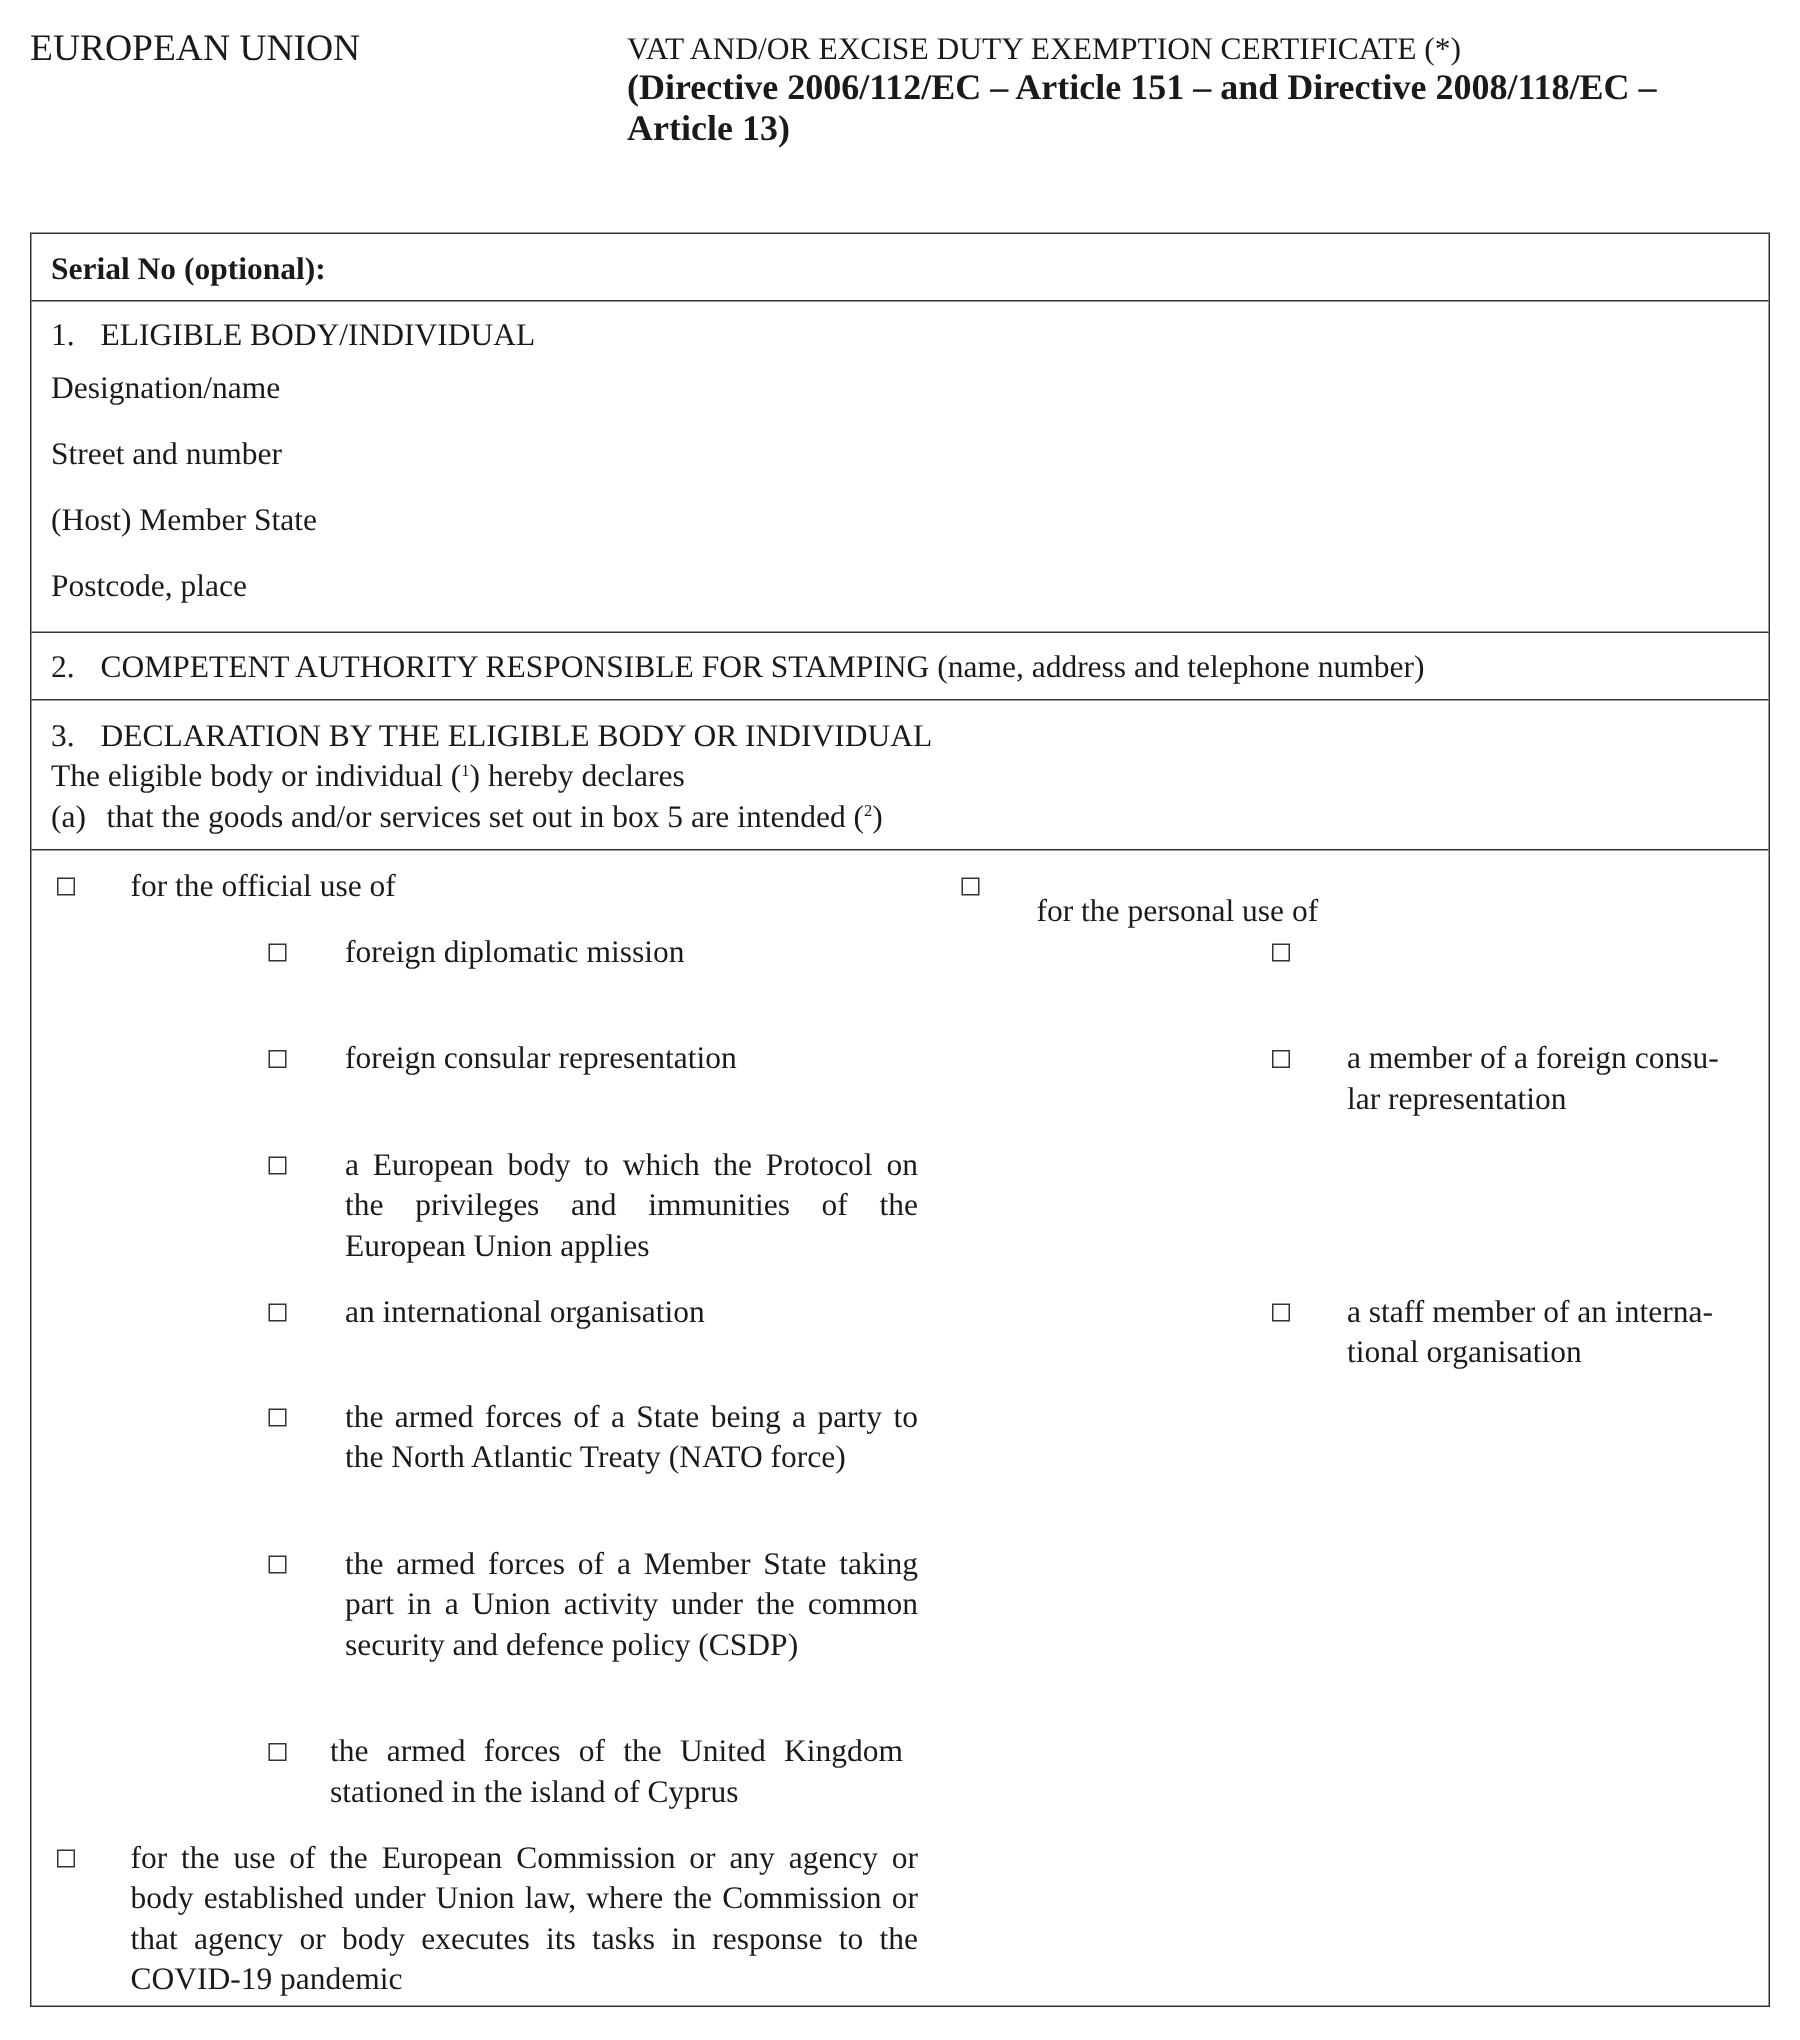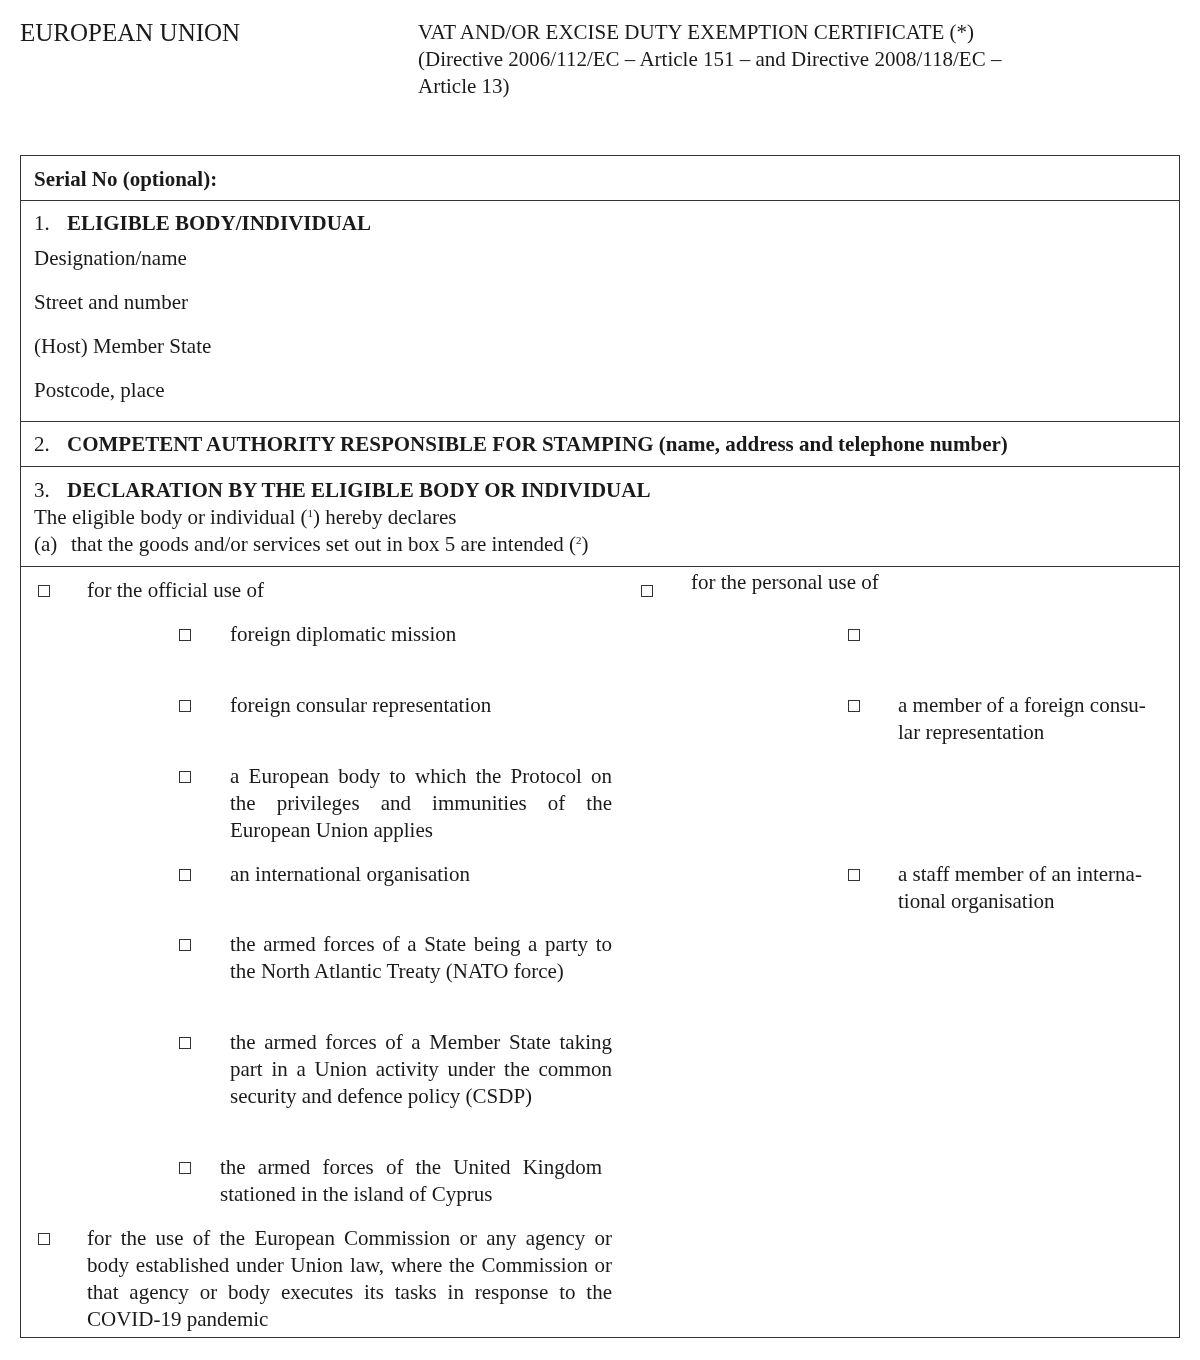--- a/index.html
+++ b/index.html
@@ -4,32 +4,32 @@
 <style>
   html, body { margin: 0; padding: 0; background: #ffffff; }
   body {
     width: 1200px; height: 1360px; position: relative; overflow: hidden;
     font-family: "Liberation Serif", "DejaVu Serif", serif;
     color: #1a1a1a; font-size: 21px; line-height: 27px;
   }
   .hdr-left { position: absolute; left: 20px; top: 19px; font-size: 25px; }
   .hdr-right { position: absolute; right: 22px; top: 19px; text-align: left; width: 760px; }
   .hdr-right .t1 { font-size: 21px; }
-  .hdr-right .t2 { font-weight: normal; font-size: 21px; }
+  .hdr-right .t2 { font-weight: bold; font-size: 24px; }
 
   .form { position: absolute; left: 20px; top: 155px; width: 1160px; height: 1183px;
           border: 1.5px solid #333; box-sizing: border-box; }
   .row { border-bottom: 1.5px solid #333; box-sizing: border-box; position: relative; }
   .pad { padding-left: 13px; }
   .serial { height: 45px; padding-top: 10px; font-weight: bold; }
   .box1 { height: 221px; padding-top: 9px; }
   .box1 .line { height: 44px; line-height: 44px; }
   .box1 .title { height: 26px; line-height: 26px; margin-bottom: 0; }
   .num { display: inline-block; width: 33px; }
-  .b { font-weight: bold; }
+  .b { font-weight: normal; }
   .box2 { height: 45px; padding-top: 9px; }
   .box3 { height: 100px; padding-top: 10px; }
   .box3 .sub { line-height: 27px; }
   sup.fn { font-size: 11px; vertical-align: 7px; line-height: 0; }
 
   .opts { position: relative; height: 770px; }
   .cb { position: absolute; width: 12px; height: 12px; border: 1px solid #333; box-sizing: border-box; }
   .opt-text { position: absolute; text-align: justify; }
   .ljust { text-align: justify; text-align-last: left; }
 </style>
@@ -89,21 +89,21 @@
     <div class="cb" style="left:158px;top:470px"></div>
     <div class="opt-text ljust" style="left:209px;top:462px;width:382px">the armed forces of a Member State taking part in a Union activity under the common security and defence policy (CSDP)</div>
 
     <div class="cb" style="left:158px;top:595px"></div>
     <div class="opt-text ljust" style="left:199px;top:587px;width:382px">the armed forces of the United Kingdom stationed in the island of Cyprus</div>
 
     <div class="cb" style="left:17px;top:666px"></div>
     <div class="opt-text ljust" style="left:66px;top:658px;width:525px">for the use of the European Commission or any agency or body established under Union law, where the Commission or that agency or body executes its tasks in response to the COVID-19 pandemic</div>
 
     <div class="cb" style="left:620px;top:18px"></div>
-    <div class="opt-text" style="left:670px;top:2px">for the personal use of</div>
+    <div class="opt-text" style="left:670px;top:27px">for the personal use of</div>
 
     <div class="cb" style="left:827px;top:62px"></div>
 
     <div class="cb" style="left:827px;top:133px"></div>
     <div class="opt-text" style="left:877px;top:125px;width:270px;text-align:left"><span>a member of a foreign consu-<br>lar representation</span></div>
 
     <div class="cb" style="left:827px;top:302px"></div>
     <div class="opt-text" style="left:877px;top:294px;width:270px;text-align:left"><span>a staff member of an interna-<br>tional organisation</span></div>
   </div>
 </div>

